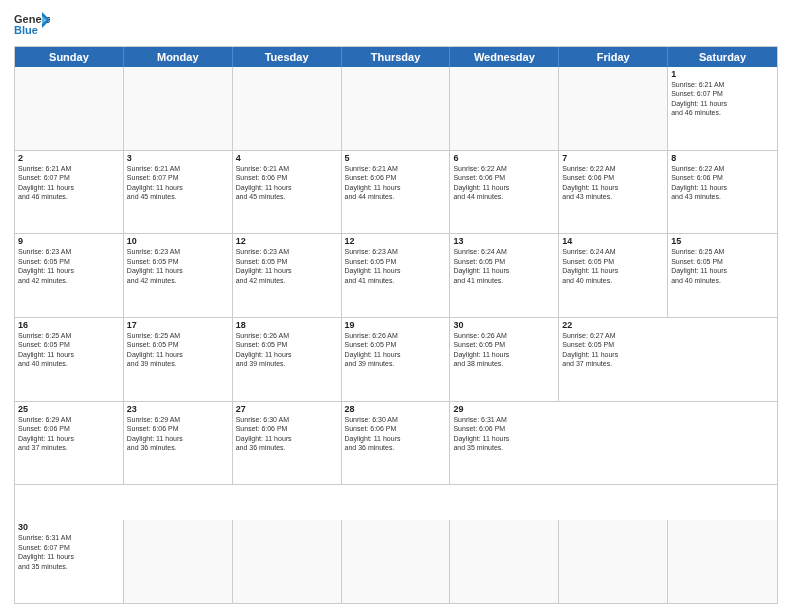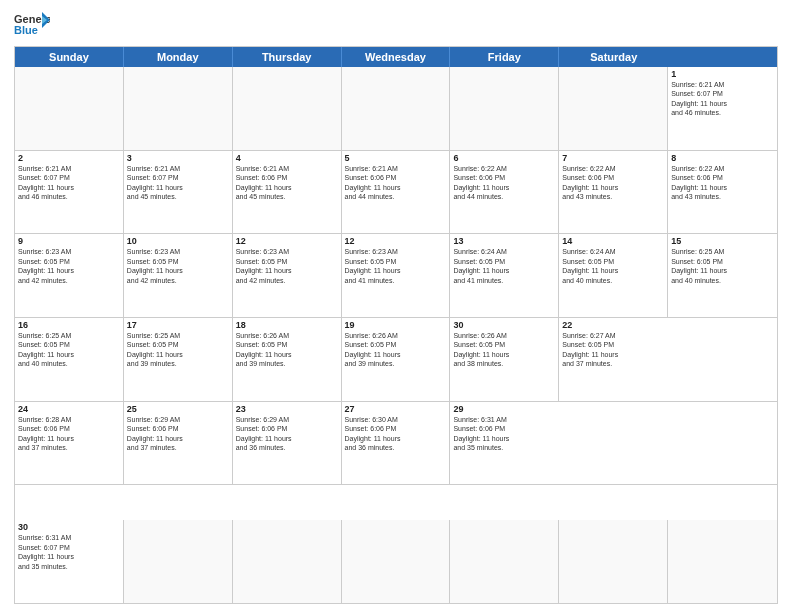--- a/index.html
+++ b/index.html
@@ -117,20 +117,21 @@
     <div class="title-block">
       <div class="month-title"></div>
       <div class="subtitle"></div>
     </div>
   </div>
 
   <div class="calendar">
     <div class="cal-header">
     <div class="cal-header-cell">Sunday</div>
         <div class="cal-header-cell">Monday</div>
+        <div class="cal-header-cell">Tuesday</div>
         <div class="cal-header-cell">Thursday</div>
         <div class="cal-header-cell">Wednesday</div>
         <div class="cal-header-cell">Friday</div>
         <div class="cal-header-cell">Saturday</div>
       </div>
 
     <div class="cal-body">
     <div class="cal-row">
           <div class="cal-cell empty"></div>
           <div class="cal-cell empty"></div>
@@ -287,42 +288,42 @@
           <div class="cal-cell">
             <span class="day-num">22</span>
             <div class="cell-info" style="white-space: pre-line;">Sunrise: 6:27 AM
 Sunset: 6:05 PM
 Daylight: 11 hours
 and 37 minutes.</div>
           </div>
         </div>
         <div class="cal-row">
           <div class="cal-cell">
-            <span class="day-num">24</span>
-            <div class="cell-info" style="white-space: pre-line;">Sunrise: 6:28 AM
-Sunset: 6:06 PM
-Daylight: 11 hours
-and 37 minutes.</div>
-          </div>
-          <div class="cal-cell">
             <span class="day-num">25</span>
             <div class="cell-info" style="white-space: pre-line;">Sunrise: 6:29 AM
 Sunset: 6:06 PM
 Daylight: 11 hours
 and 37 minutes.</div>
           </div>
           <div class="cal-cell">
             <span class="day-num">23</span>
             <div class="cell-info" style="white-space: pre-line;">Sunrise: 6:29 AM
 Sunset: 6:06 PM
 Daylight: 11 hours
 and 36 minutes.</div>
           </div>
           <div class="cal-cell">
             <span class="day-num">27</span>
+            <div class="cell-info" style="white-space: pre-line;">Sunrise: 6:30 AM
+Sunset: 6:06 PM
+Daylight: 11 hours
+and 36 minutes.</div>
+          </div>
+          <div class="cal-cell">
+            <span class="day-num">28</span>
             <div class="cell-info" style="white-space: pre-line;">Sunrise: 6:30 AM
 Sunset: 6:06 PM
 Daylight: 11 hours
 and 36 minutes.</div>
           </div>
           <div class="cal-cell">
             <span class="day-num">29</span>
             <div class="cell-info" style="white-space: pre-line;">Sunrise: 6:31 AM
 Sunset: 6:06 PM
 Daylight: 11 hours

